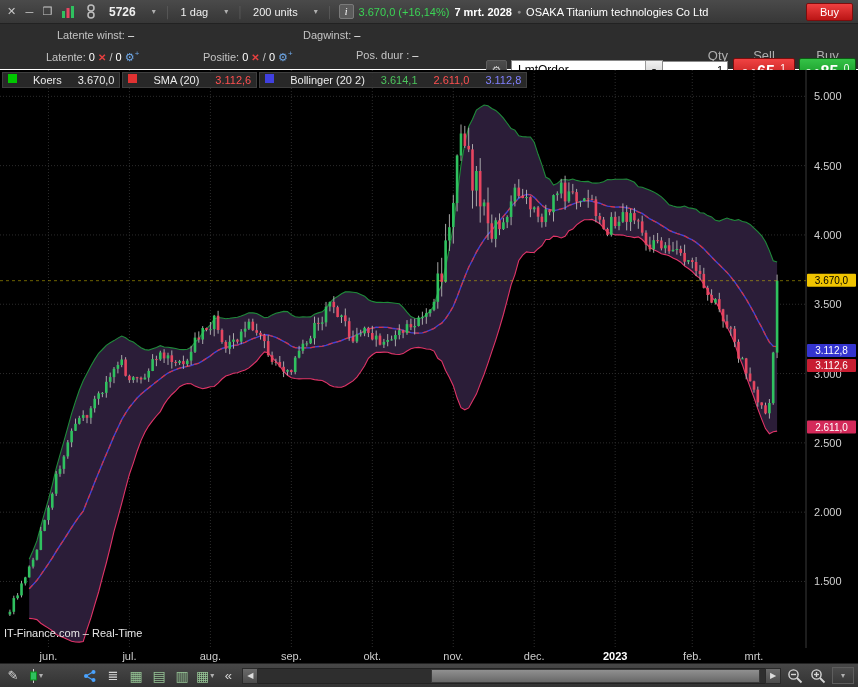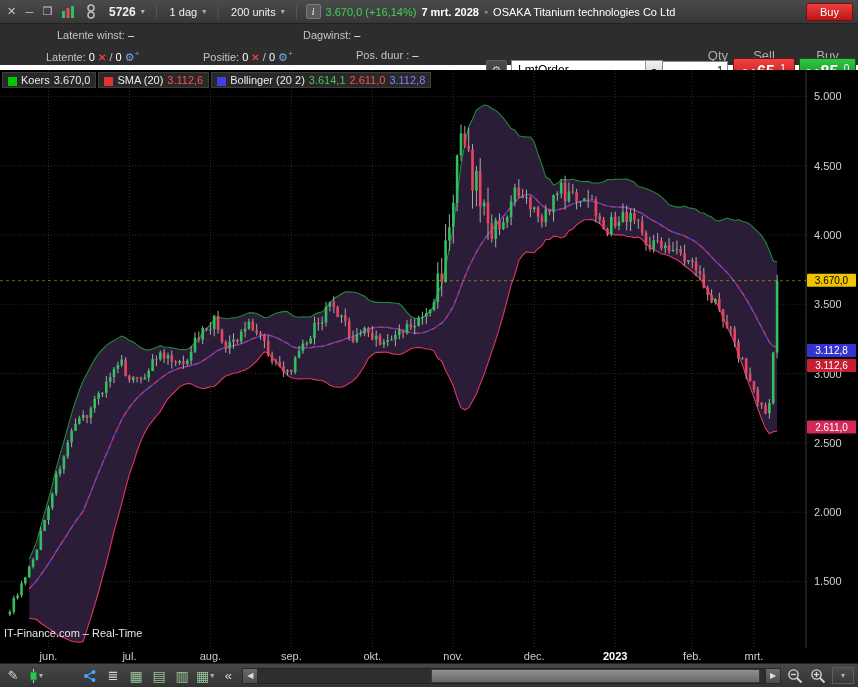--- a/index.html
+++ b/index.html
@@ -5,36 +5,36 @@
   * { box-sizing: border-box; margin: 0; padding: 0; }
   html,body { width:858px; height:687px; background:#000; font-family:"Liberation Sans",sans-serif; overflow:hidden; }
   body { position:relative; color:#ddd; font-size:11px; }
 
   
   .titlebar { position:absolute; top:0; left:0; width:858px; height:24px;
     background:linear-gradient(#4a4a4a,#373737); border-bottom:1px solid #222;
     display:flex; align-items:center; gap:5px; padding:0 5px; }
   .wbtn { width:13px; text-align:center; color:#c8c8c8; font-size:11px; cursor:default; }
   .tb-icon { display:inline-flex; align-items:center; justify-content:center; width:18px; height:18px; }
-  .dd { display:inline-flex; align-items:center; gap:5px; padding:1px 4px; color:#f0f0f0; cursor:pointer; }
+  .dd { display:inline-flex; align-items:center; gap:16px; padding:1px 4px; color:#f0f0f0; cursor:pointer; }
   .dd .tkr { font-weight:bold; font-size:12px; }
   .caret { color:#b0b0b0; font-size:8px; }
   .sep { color:#5c5c5c; }
   .infobox { width:15px; height:15px; background:#5b5b5b; border:1px solid #7a7a7a; border-radius:2px;
     color:#fff; display:inline-flex; align-items:center; justify-content:center;
     font-size:10px; font-style:italic; font-family:"Liberation Serif",serif; }
   .price-up { color:#3bd455; font-weight:normal; }
   .tdate { color:#fff; font-weight:bold; }
   .gdot { color:#8a8a8a; font-size:7px; }
   .company { color:#fff; }
   .buy-top { margin-left:auto; background:linear-gradient(#ee4040,#bb1515); color:#fff;
     border:1px solid #7d0d0d; border-radius:2px; padding:2px 13px; font-size:11px; cursor:pointer; }
 
   
-  .acctbar { position:absolute; top:24px; left:0; width:858px; height:46px; background:#2d2d2d; border-bottom:5px solid #ffffff; }
+  .acctbar { position:absolute; top:24px; left:0; width:858px; height:46px; background:#2d2d2d; border-bottom:1px solid #ffffff; }
   .fld { position:absolute; white-space:nowrap; color:#c4c4c4; }
   .fld .v { color:#fff; }
   .xicon { color:#e84040; font-weight:bold; font-size:10px; }
   .gicon { color:#6fa8e8; font-size:11px; }
   .gplus { color:#6fa8e8; font-size:8px; vertical-align:super; }
   .hdr { position:absolute; font-size:13px; color:#aeaeae; }
   .toolbtn { position:absolute; left:486px; top:36px; width:21px; height:21px; background:linear-gradient(#4c4c4c,#383838);
     border:1px solid #5d5d5d; border-radius:2px; display:flex; align-items:center; justify-content:center; color:#ccc; cursor:pointer; }
   .selbox { position:absolute; left:511px; top:36px; width:152px; height:20px; background:#fff; border:1px solid #8a8a8a;
     color:#000; font-size:12px; display:flex; align-items:center; padding-left:6px; cursor:pointer; }
@@ -45,21 +45,21 @@
   .pxbtn { position:absolute; top:34px; height:26px; display:flex; align-items:baseline; justify-content:center;
     padding-top:5px; gap:1px; color:#fff; border-radius:2px; cursor:pointer; }
   .pxbtn.sell { left:733px; width:62px; background:linear-gradient(#f04343,#b61212); border:1px solid #7d0d0d; }
   .pxbtn.buy  { left:799px; width:57px; background:linear-gradient(#35c247,#0c8c1d); border:1px solid #0a5f12; }
   .px-sm { font-size:10px; } .px-bg { font-size:16px; font-weight:bold; line-height:1; } .px-sp { font-size:10px; position:relative; top:-5px; }
 
   
   .chart { position:absolute; top:70px; left:0; width:858px; height:593px; background:#000; }
   .chart svg { display:block; font-family:"Liberation Sans",sans-serif; }
   .legend { position:absolute; top:2px; left:2px; }
-  .chip { display:inline-flex; align-items:flex-end; gap:4px; background:rgba(44,44,44,.9); border:1px solid #3e3e3e;
+  .chip { display:inline-flex; align-items:flex-start; gap:16px; background:rgba(44,44,44,.9); border:1px solid #3e3e3e;
     padding:1px 5px; margin-right:2px; color:#ececec; cursor:pointer; }
   .sw { width:9px; height:9px; display:inline-block; }
   .val-red { color:#ff5050; } .val-grn { color:#4cc45c; } .val-blu { color:#8080ff; }
   .chip.year { display:inline-flex; margin-top:2px; color:#cfcfcf; }
   .watermark { position:absolute; left:4px; bottom:24px; color:#e6e6e6; font-size:11px; }
 
   
   .toolbar { position:absolute; top:663px; left:0; width:858px; height:24px;
     background:linear-gradient(#474747,#333); border-top:1px solid #222;
     display:flex; align-items:center; gap:5px; padding:0 4px; }

